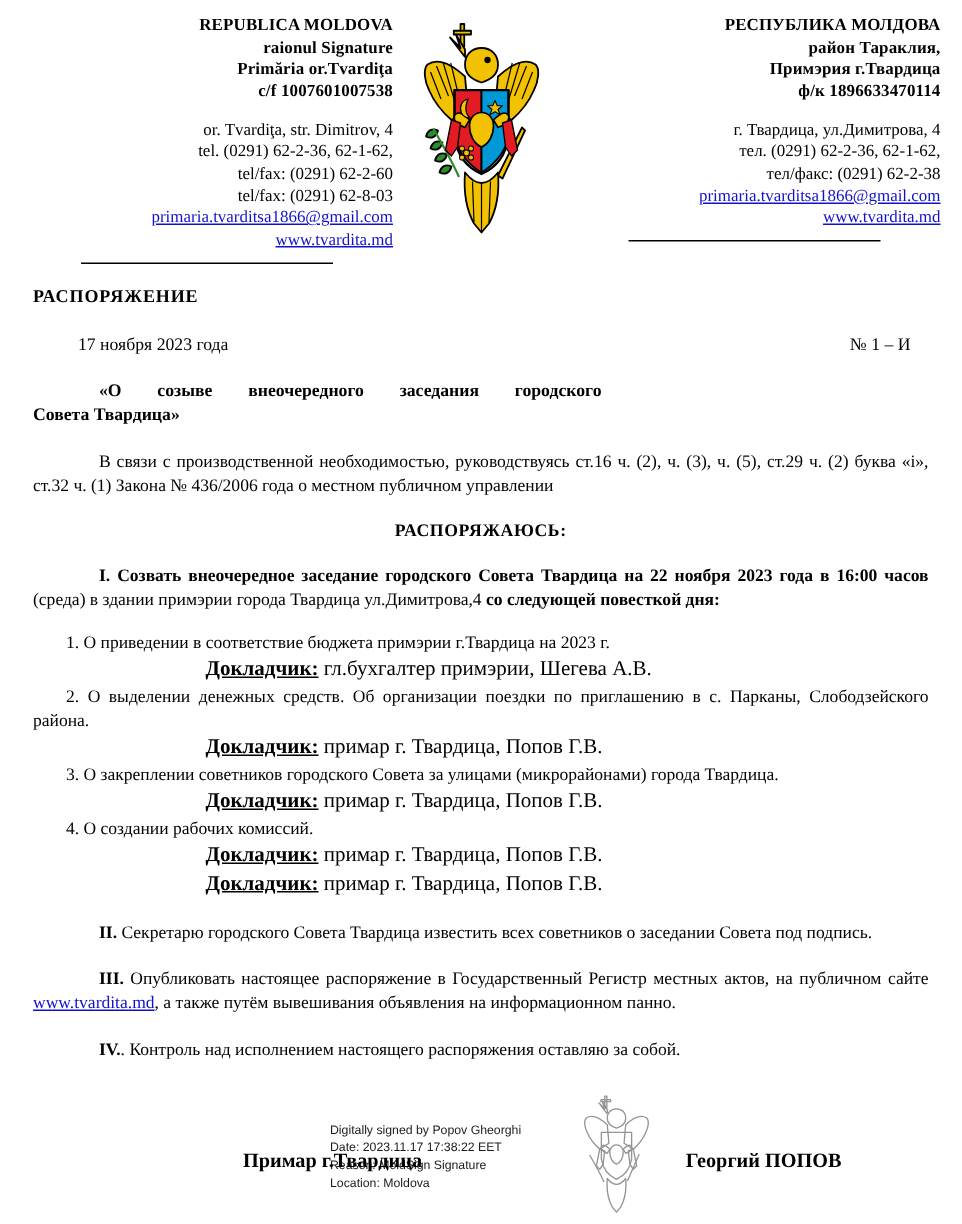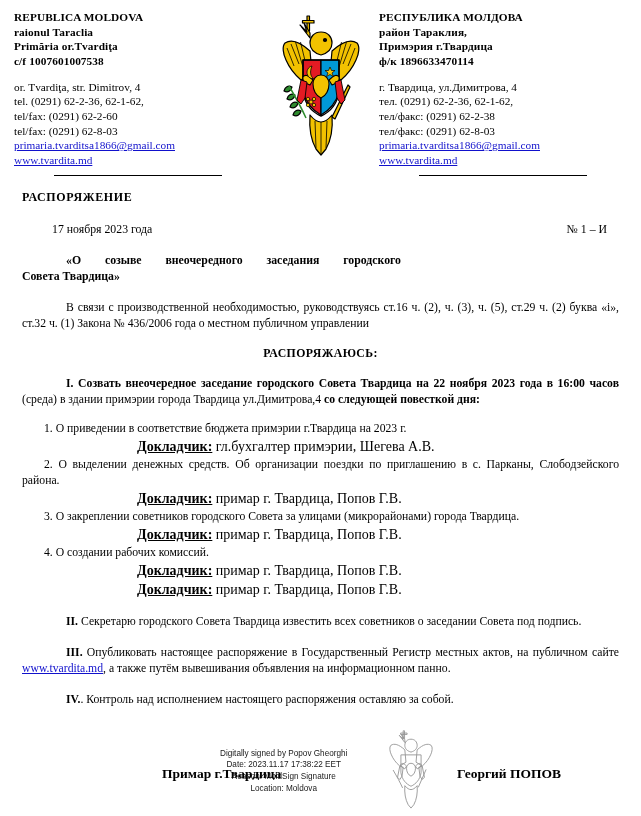--- a/index.html
+++ b/index.html
@@ -30,21 +30,21 @@
   .letterhead {
     display: flex;
     flex-direction: row;
     align-items: flex-start;
     justify-content: space-between;
     padding: 10px 14px 0 14px;
     box-sizing: border-box;
   }
   .head-col {
     width: 248px;
-    text-align: left;
+    text-align: right;
     font-size: 11.3px;
     line-height: 1.30;
   }
   .head-org {
     font-weight: bold;
     letter-spacing: 0.1px;
   }
   .head-org div { white-space: nowrap; }
   .head-gap { height: 11px; }
   .head-contacts div { white-space: nowrap; }
@@ -149,21 +149,20 @@
   .reporter u {
     font-weight: bold;
     text-decoration: underline;
   }
 
   
   .sig-block {
     position: relative;
     margin-top: 22px;
     height: 78px;
-    text-align: center;
   }
   .sig-line {
     position: absolute;
     top: 35px;
     left: 140px;
     right: 18px;
     display: flex;
     justify-content: space-between;
     font-weight: bold;
     font-size: 13.5px;
@@ -195,21 +194,21 @@
 </head>
 <body>
 
 <div class="page">
 
   <div class="letterhead">
 
     <div class="head-col">
       <div class="head-org">
         <div>REPUBLICA MOLDOVA</div>
-        <div>raionul Taraclia</div>
+        <div>raionul Signature</div>
         <div>Primăria or.Tvardiţa</div>
         <div>c/f 1007601007538</div>
       </div>
       <div class="head-gap"></div>
       <div class="head-contacts">
         <div>or. Tvardiţa, str. Dimitrov, 4</div>
         <div>tel. (0291) 62-2-36, 62-1-62,</div>
         <div>tel/fax: (0291) 62-2-60</div>
         <div>tel/fax: (0291) 62-8-03</div>
         <div><span class="link">primaria.tvarditsa1866@gmail.com</span></div>
@@ -285,21 +284,20 @@
         <div>РЕСПУБЛИКА МОЛДОВА</div>
         <div>район Тараклия,</div>
         <div>Примэрия г.Твардица</div>
         <div>ф/к 1896633470114</div>
       </div>
       <div class="head-gap"></div>
       <div class="head-contacts">
         <div>г. Твардица, ул.Димитрова, 4</div>
         <div>тел. (0291) 62-2-36, 62-1-62,</div>
         <div>тел/факс: (0291) 62-2-38</div>
-        <div>тел/факс: (0291) 62-8-03</div>
         <div><span class="link">primaria.tvarditsa1866@gmail.com</span></div>
         <div><span class="link">www.tvardita.md</span></div>
       </div>
       <div class="rule-wrap">
         <div class="rule"></div>
       </div>
     </div>
   </div>
 
   <div class="doc-body">

